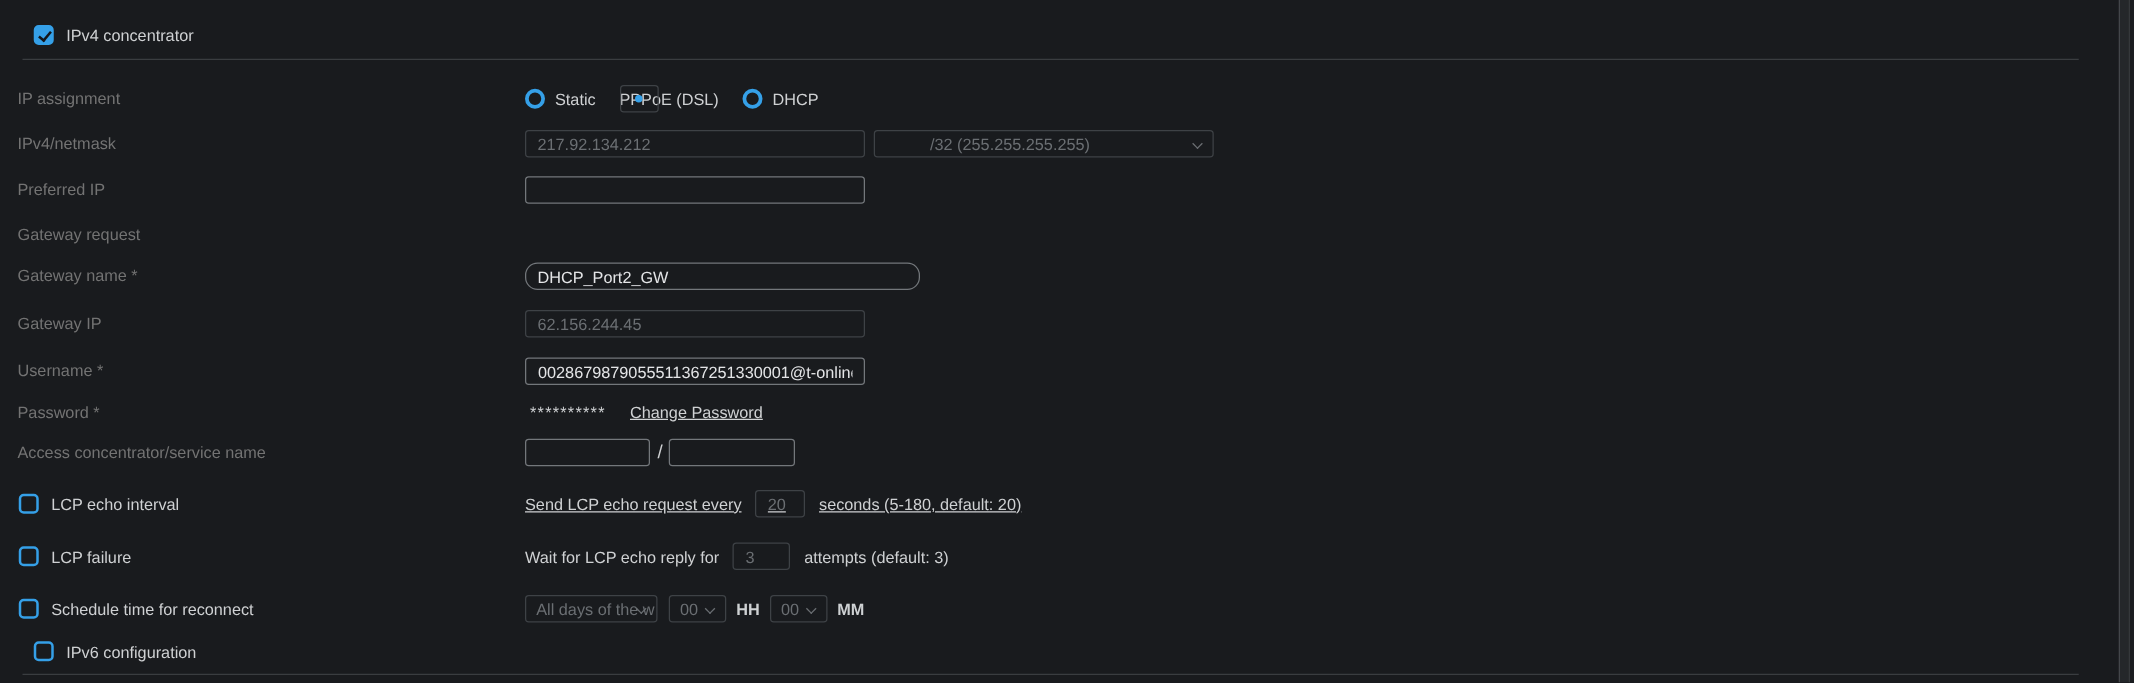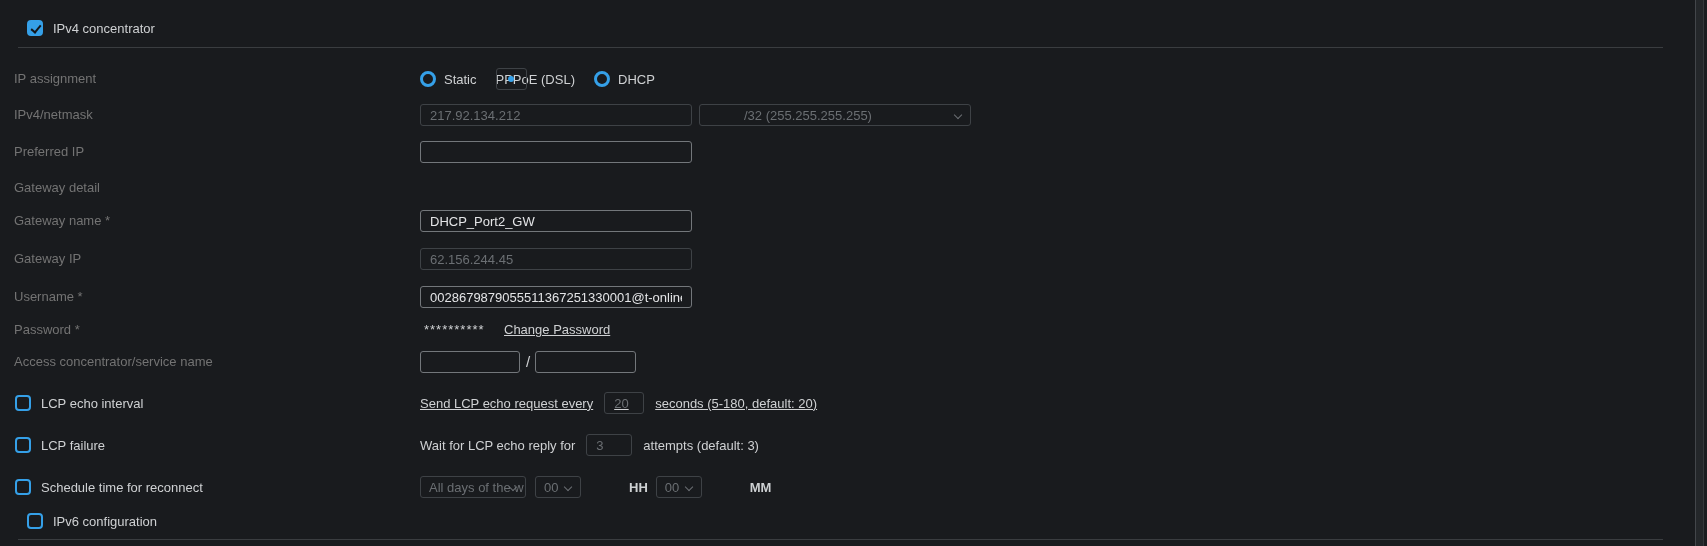--- a/index.html
+++ b/index.html
@@ -76,21 +76,21 @@
     background: transparent; border: 1px solid #3e4246; border-radius: 3px;
     color: #6b6f73; font-family: inherit; font-size: 13px;
     padding: 0 9px; outline: none;
   }
   .inline-row .sel-inline {
     position: relative; height: 22px;
     border: 1px solid #3e4246; border-radius: 3px;
     color: #6b6f73; display: flex; align-items: center;
     padding: 0 18px 0 8px; white-space: nowrap; overflow: hidden; cursor: pointer;
   }
-  .unit { font-weight: 700; color: #ced1d3; margin-left: 40px; }
+  .unit { font-weight: 700; color: #ced1d3; }
 
   .masked { color: #cfd1d3; letter-spacing: 1px; }
   .pwd-link { color: #cfd1d3; text-decoration: underline; cursor: pointer; white-space: nowrap; }
   .slash { color: #cfd1d3; font-size: 15px; }
 
   
   .right-strip { position: absolute; top: 0; right: 0; width: 12px; height: 546px; background: #24272a; border-left: 1px solid #43464a; }
   .right-strip .inner-line { position: absolute; top: 0; right: 3px; width: 1px; height: 546px; background: #35383b; }
   .right-strip .edge { position: absolute; top: 0; right: 0; width: 3px; height: 546px; background: #1b1d20; }
 </style>
@@ -122,24 +122,24 @@
 <div class="flabel" style="top:107px;">IPv4/netmask</div>
 <input class="inp disabled" style="left: 420px; top: 104px; width: 272px;" disabled="" value="217.92.134.212">
 <div class="sel" style="left:699px; top:104px; width:272px;padding-left:44px;">
   <span>/32 (255.255.255.255)</span>
   <span class="chev"></span>
 </div>
 
 <div class="flabel" style="top:144px;">Preferred IP</div>
 <input class="inp" style="left: 420px; top: 141px; width: 272px;" value="">
 
-<div class="flabel" style="top:180px;">Gateway detail</div>
+<div class="flabel" style="top:180px;">Gateway request</div>
 
 <div class="flabel" style="top:213px;">Gateway name *</div>
-<input class="inp" style="left: 420px; top: 210px; width: 272px;" value="DHCP_Port2_GW">
+<input class="inp" style="left: 420px; top: 210px; width: 316px; border-radius: 10px;" value="DHCP_Port2_GW">
 
 <div class="flabel" style="top:251px;">Gateway IP</div>
 <input class="inp disabled" style="left: 420px; top: 248px; width: 272px;" disabled="" value="62.156.244.45">
 
 <div class="flabel" style="top:289px;">Username *</div>
 <input class="inp" style="left: 420px; top: 286px; width: 272px;" value="0028679879055511367251330001@t-online.de">
 
 <div class="flabel" style="top:322px;">Password *</div>
 <span class="abs masked" style="left:424px; top:322px;">**********</span>
 <a class="abs pwd-link" style="left:504px; top:322px;">Change Password</a>

